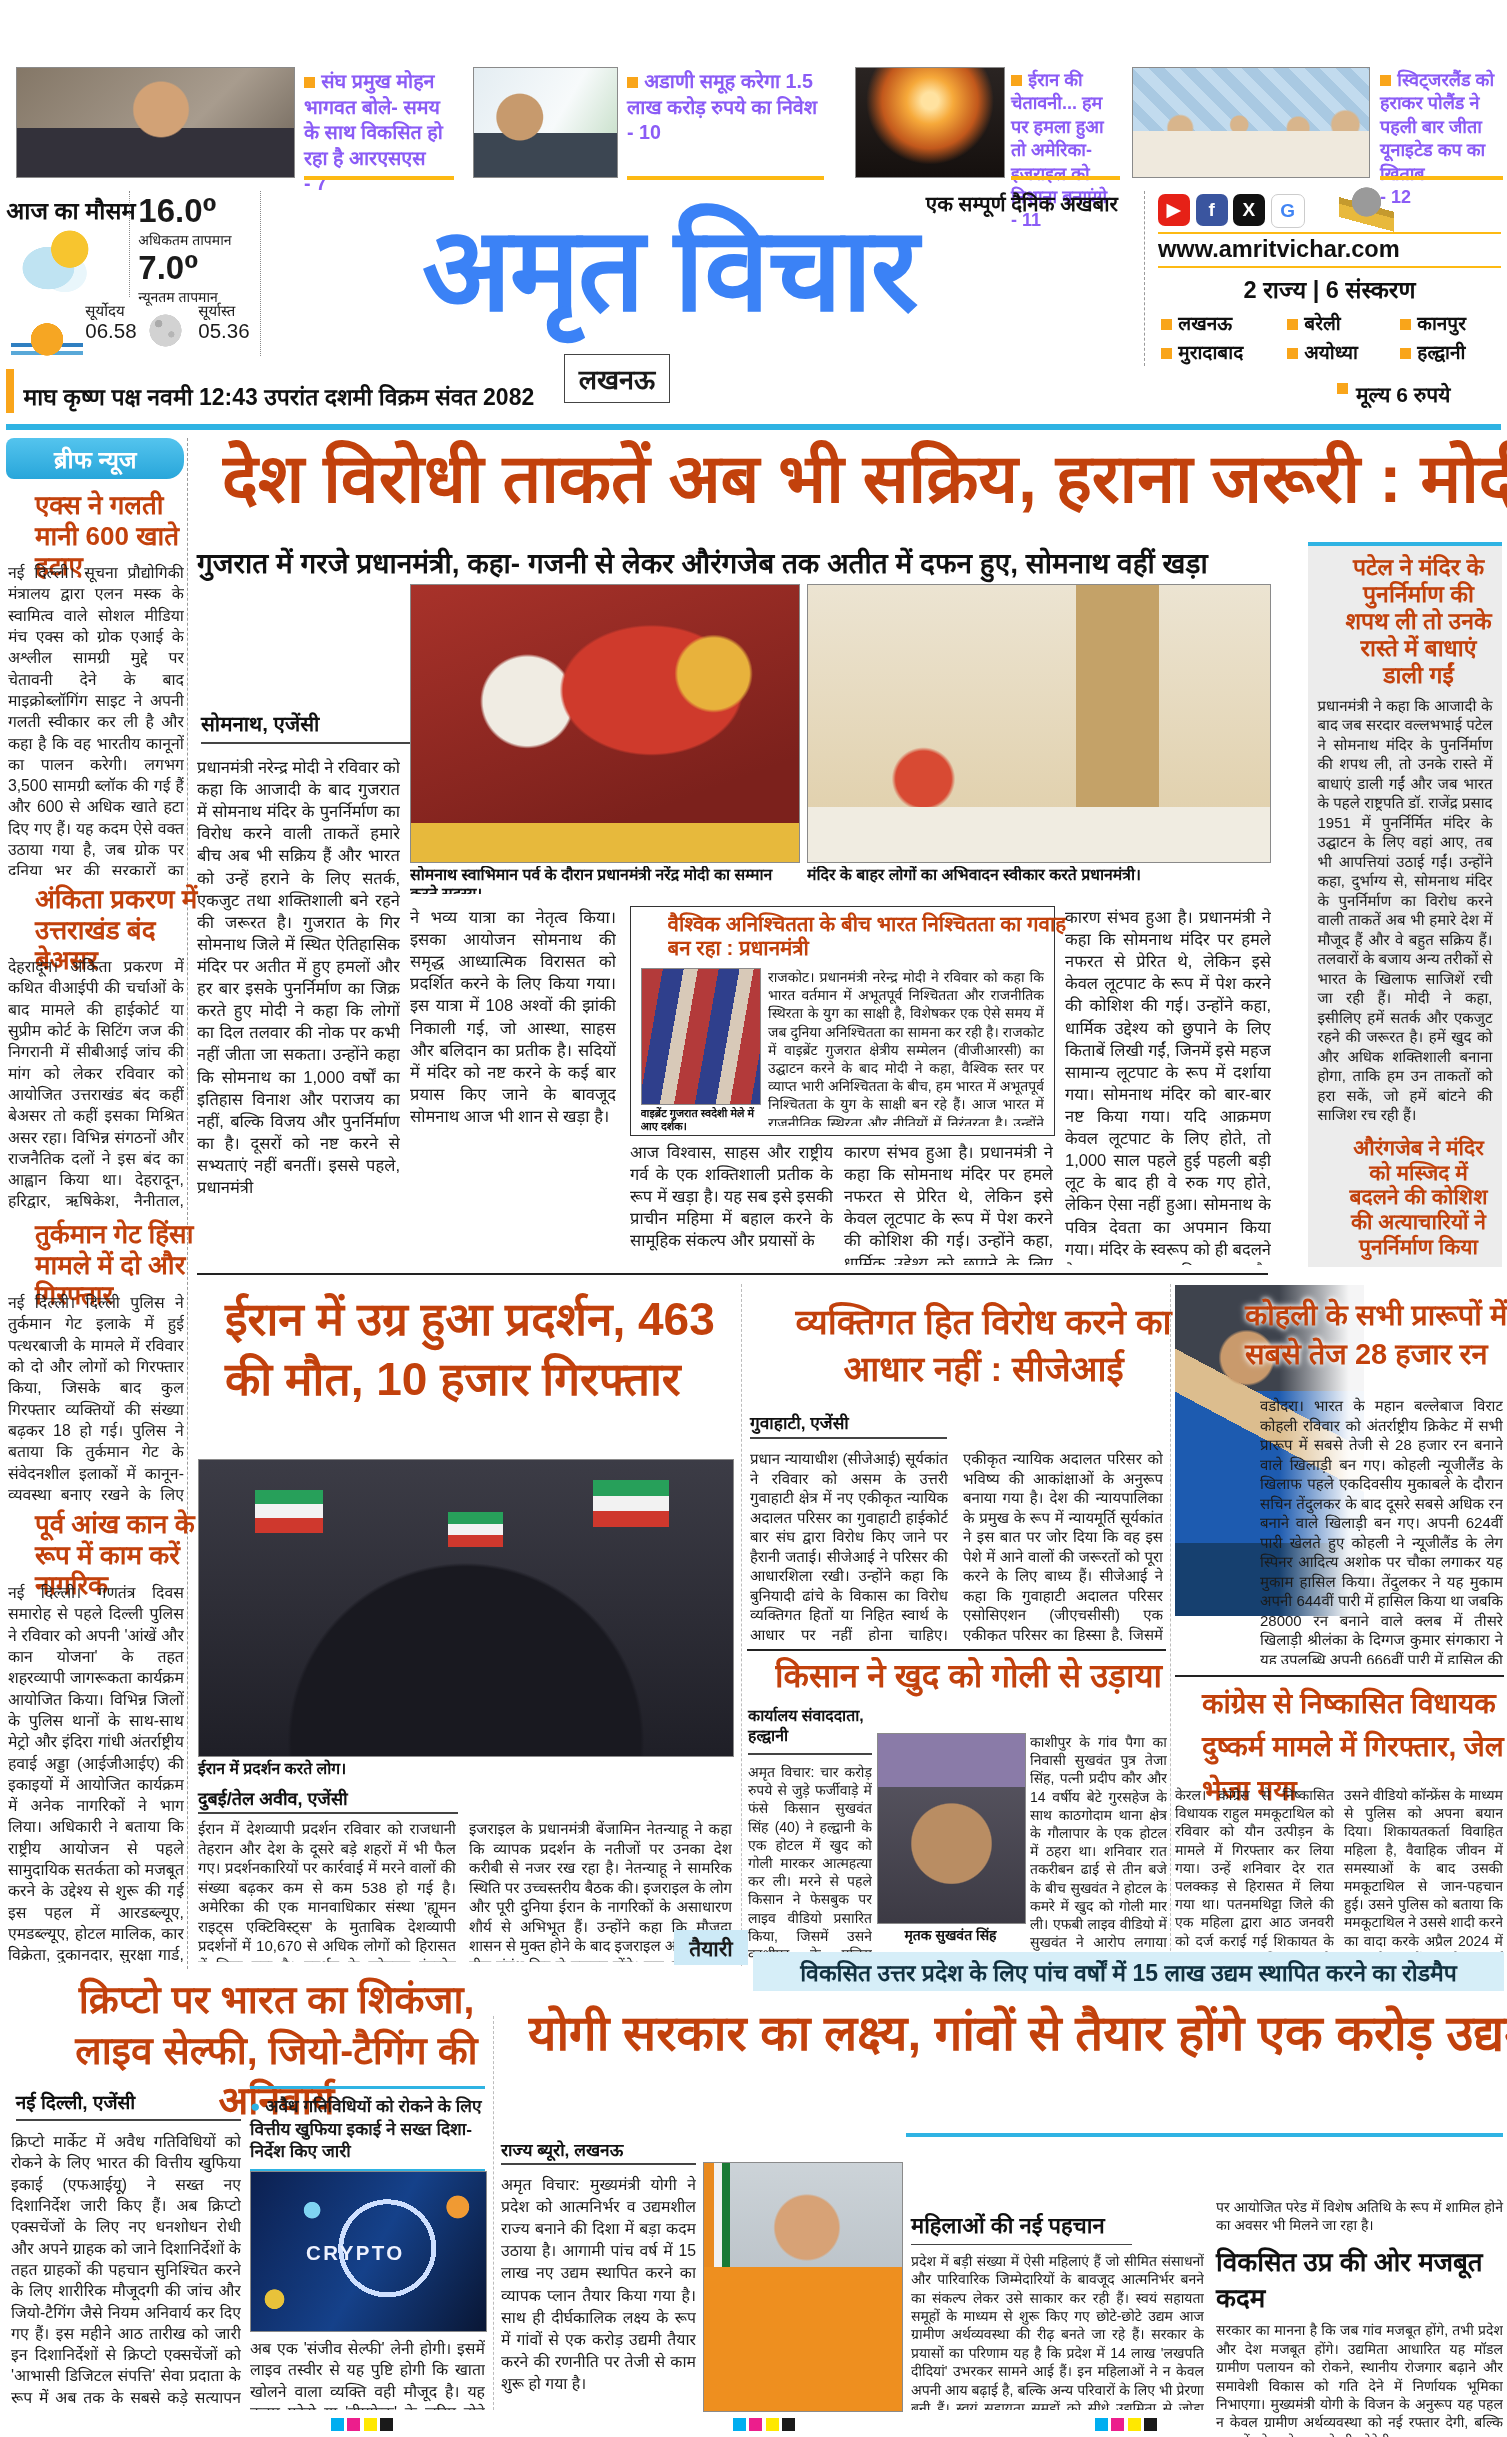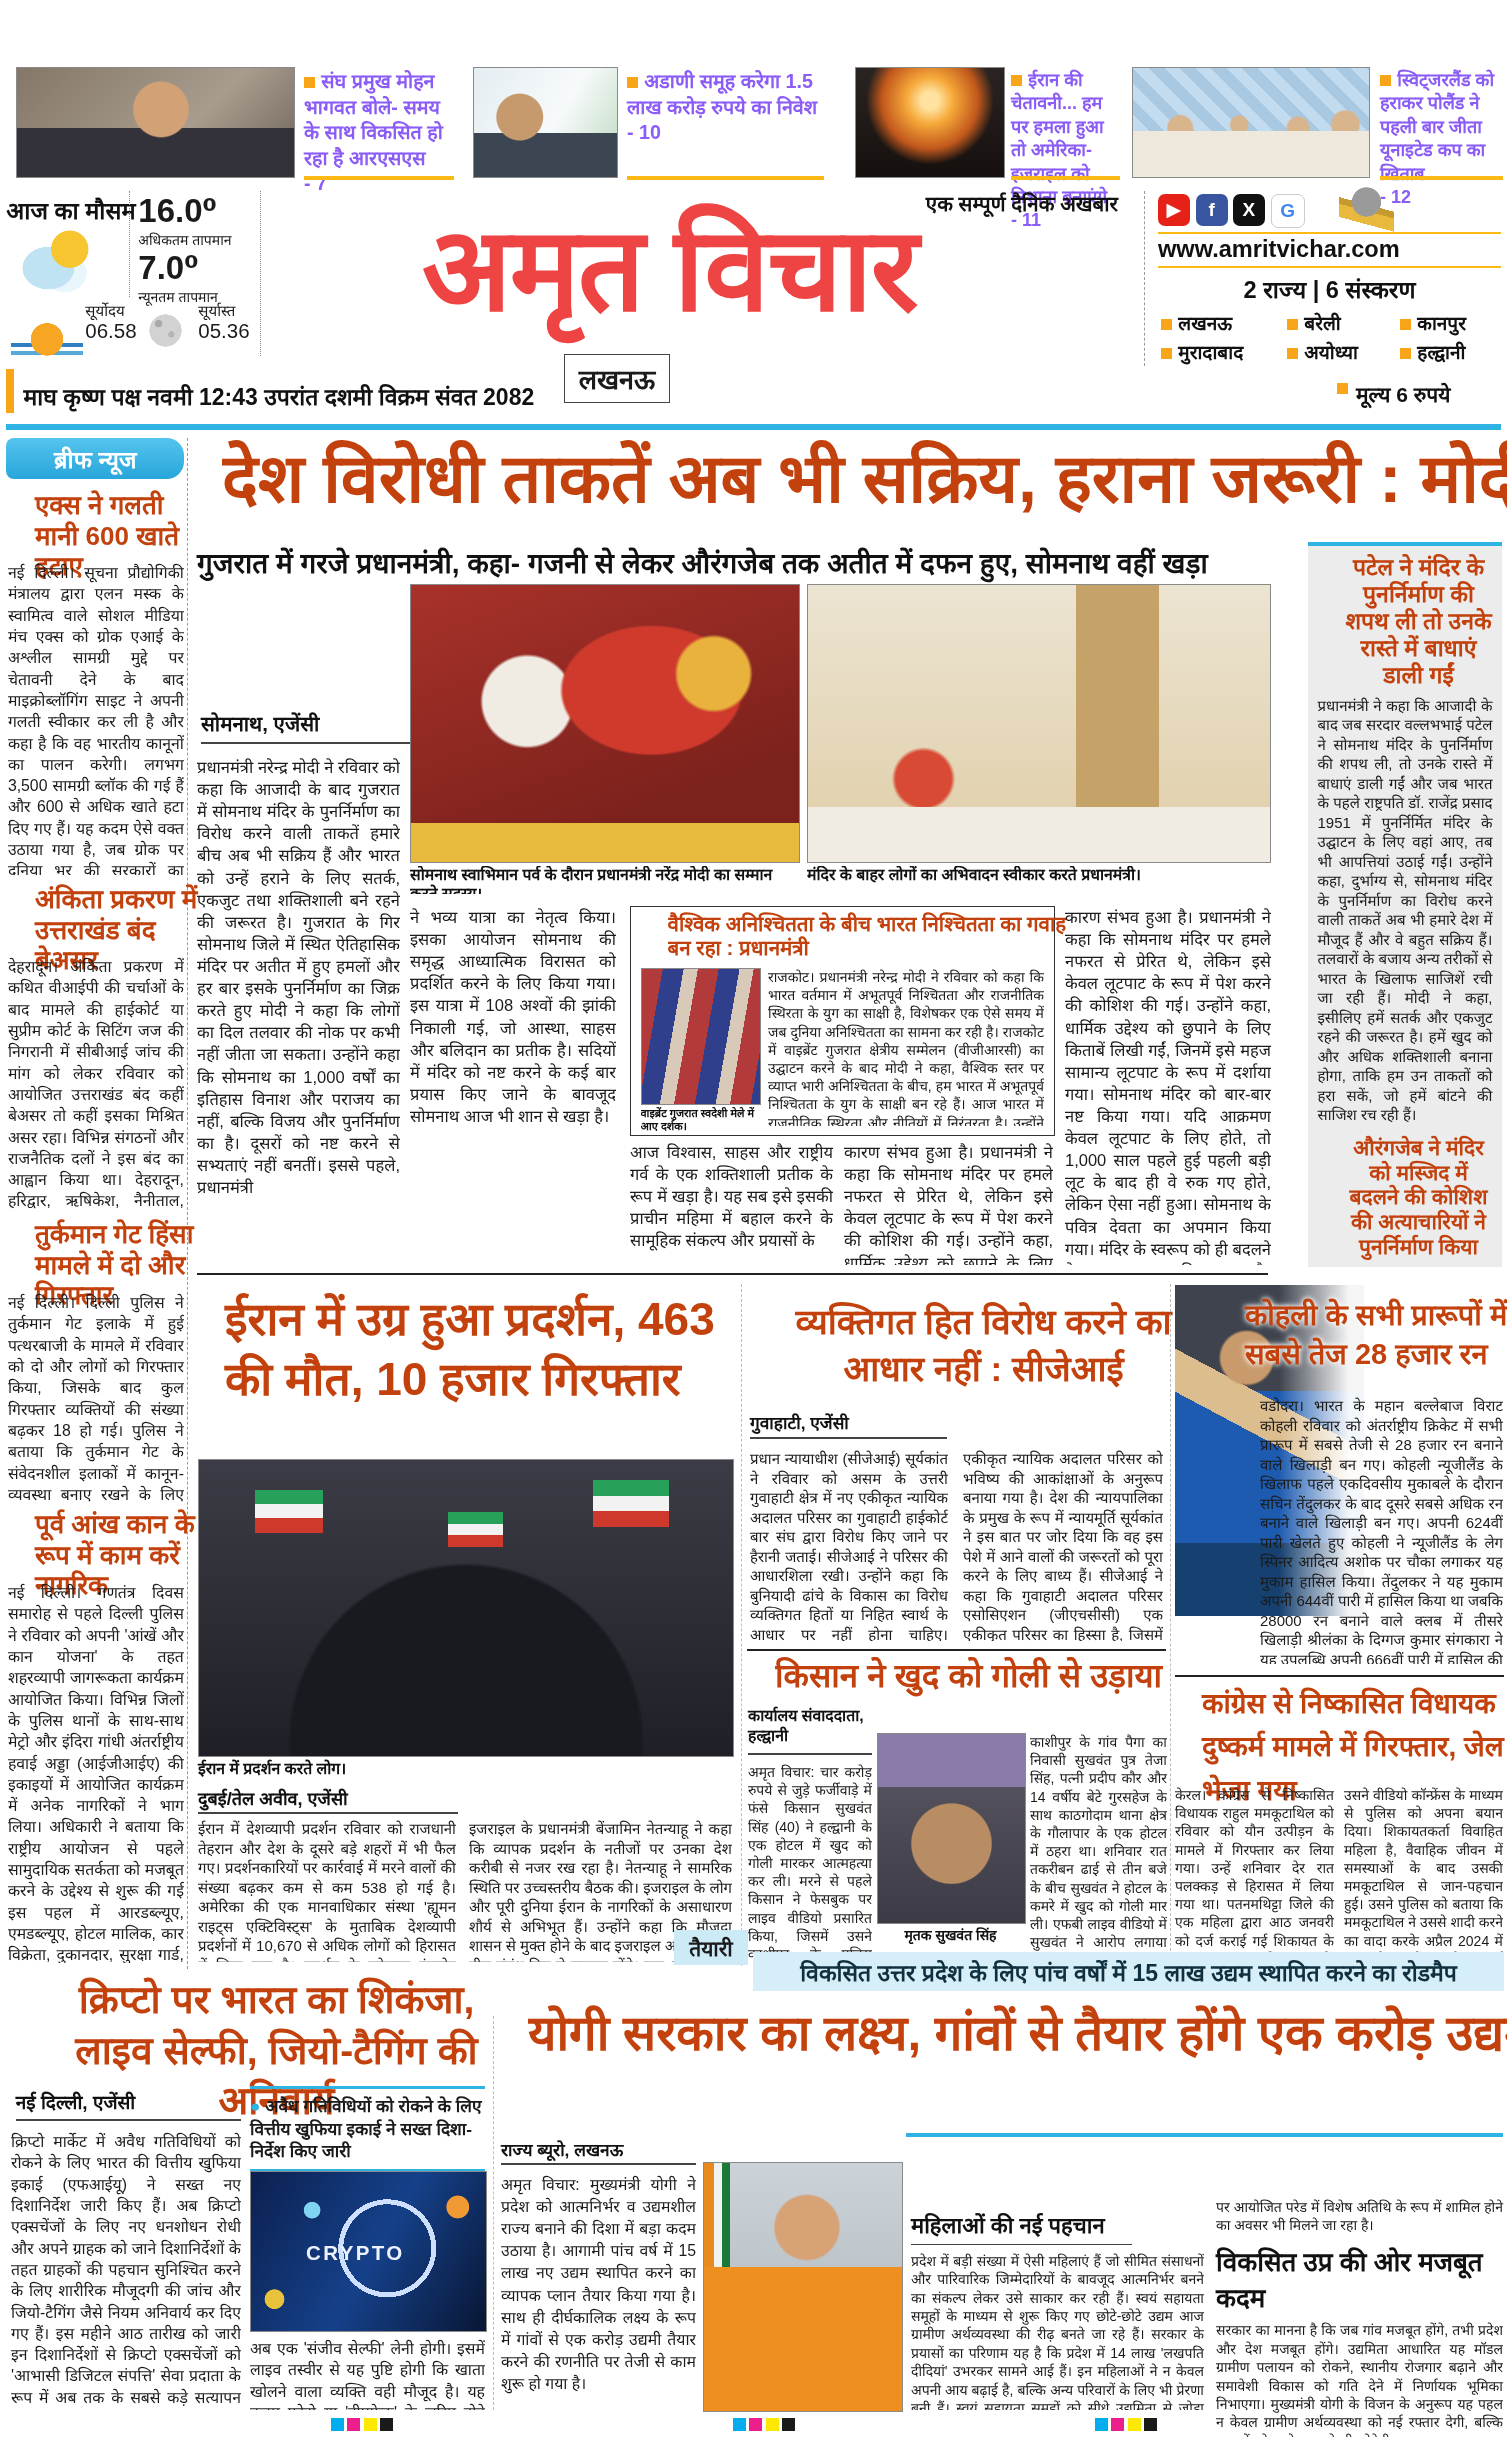--- a/index.html
+++ b/index.html
@@ -129,21 +129,21 @@
     <div class="abs" style="left:79px;top:109px;font-size:15px;">सूर्योदय</div>
     <div class="abs" style="left:79px;top:128px;font-size:20.5px;">06.58</div>
     <div class="abs icon-art moonic" style="left:135px;top:115px;width:49px;height:49px;"></div>
     <div class="abs" style="left:192px;top:109px;font-size:15px;">सूर्यास्त</div>
     <div class="abs" style="left:192px;top:128px;font-size:20.5px;">05.36</div>
     <div class="abs" style="left:123px;top:0;height:106px;border-left:1.6px dotted #888;"></div>
     <div class="abs" style="left:254px;top:0;height:165px;border-left:1.6px dotted #888;"></div>
   </div>
 
   <div class="abs bl" style="left:882px;top:189px;width:236px;font-size:20.5px;text-align:right;">एक सम्पूर्ण दैनिक अखबार</div>
-  <div class="abs" style="left:315px;top:195px;width:709px;height:150px;font-size:117px;font-weight:900;line-height:150px;text-align:center;color:#ef4444;letter-spacing:-1.6px;">अमृत विचार</div>
+  <div class="abs" style="left:315px;top:195px;width:709px;height:150px;font-size:117px;font-weight:900;line-height:150px;text-align:center;color:#3b82f6;letter-spacing:-1.6px;">अमृत विचार</div>
 
   <div class="abs dashv" style="left:1144px;top:191px;height:175px;"></div>
 
   <div class="abs sicon" style="left:1158px;top:194px;background:#e62117;">
       <span>▶</span>
     </div>
   <div class="abs sicon" style="left:1196px;top:194px;background:#3a559f;">
       <span>f</span>
     </div>
   <div class="abs sicon" style="left:1233px;top:194px;background:#111;">

